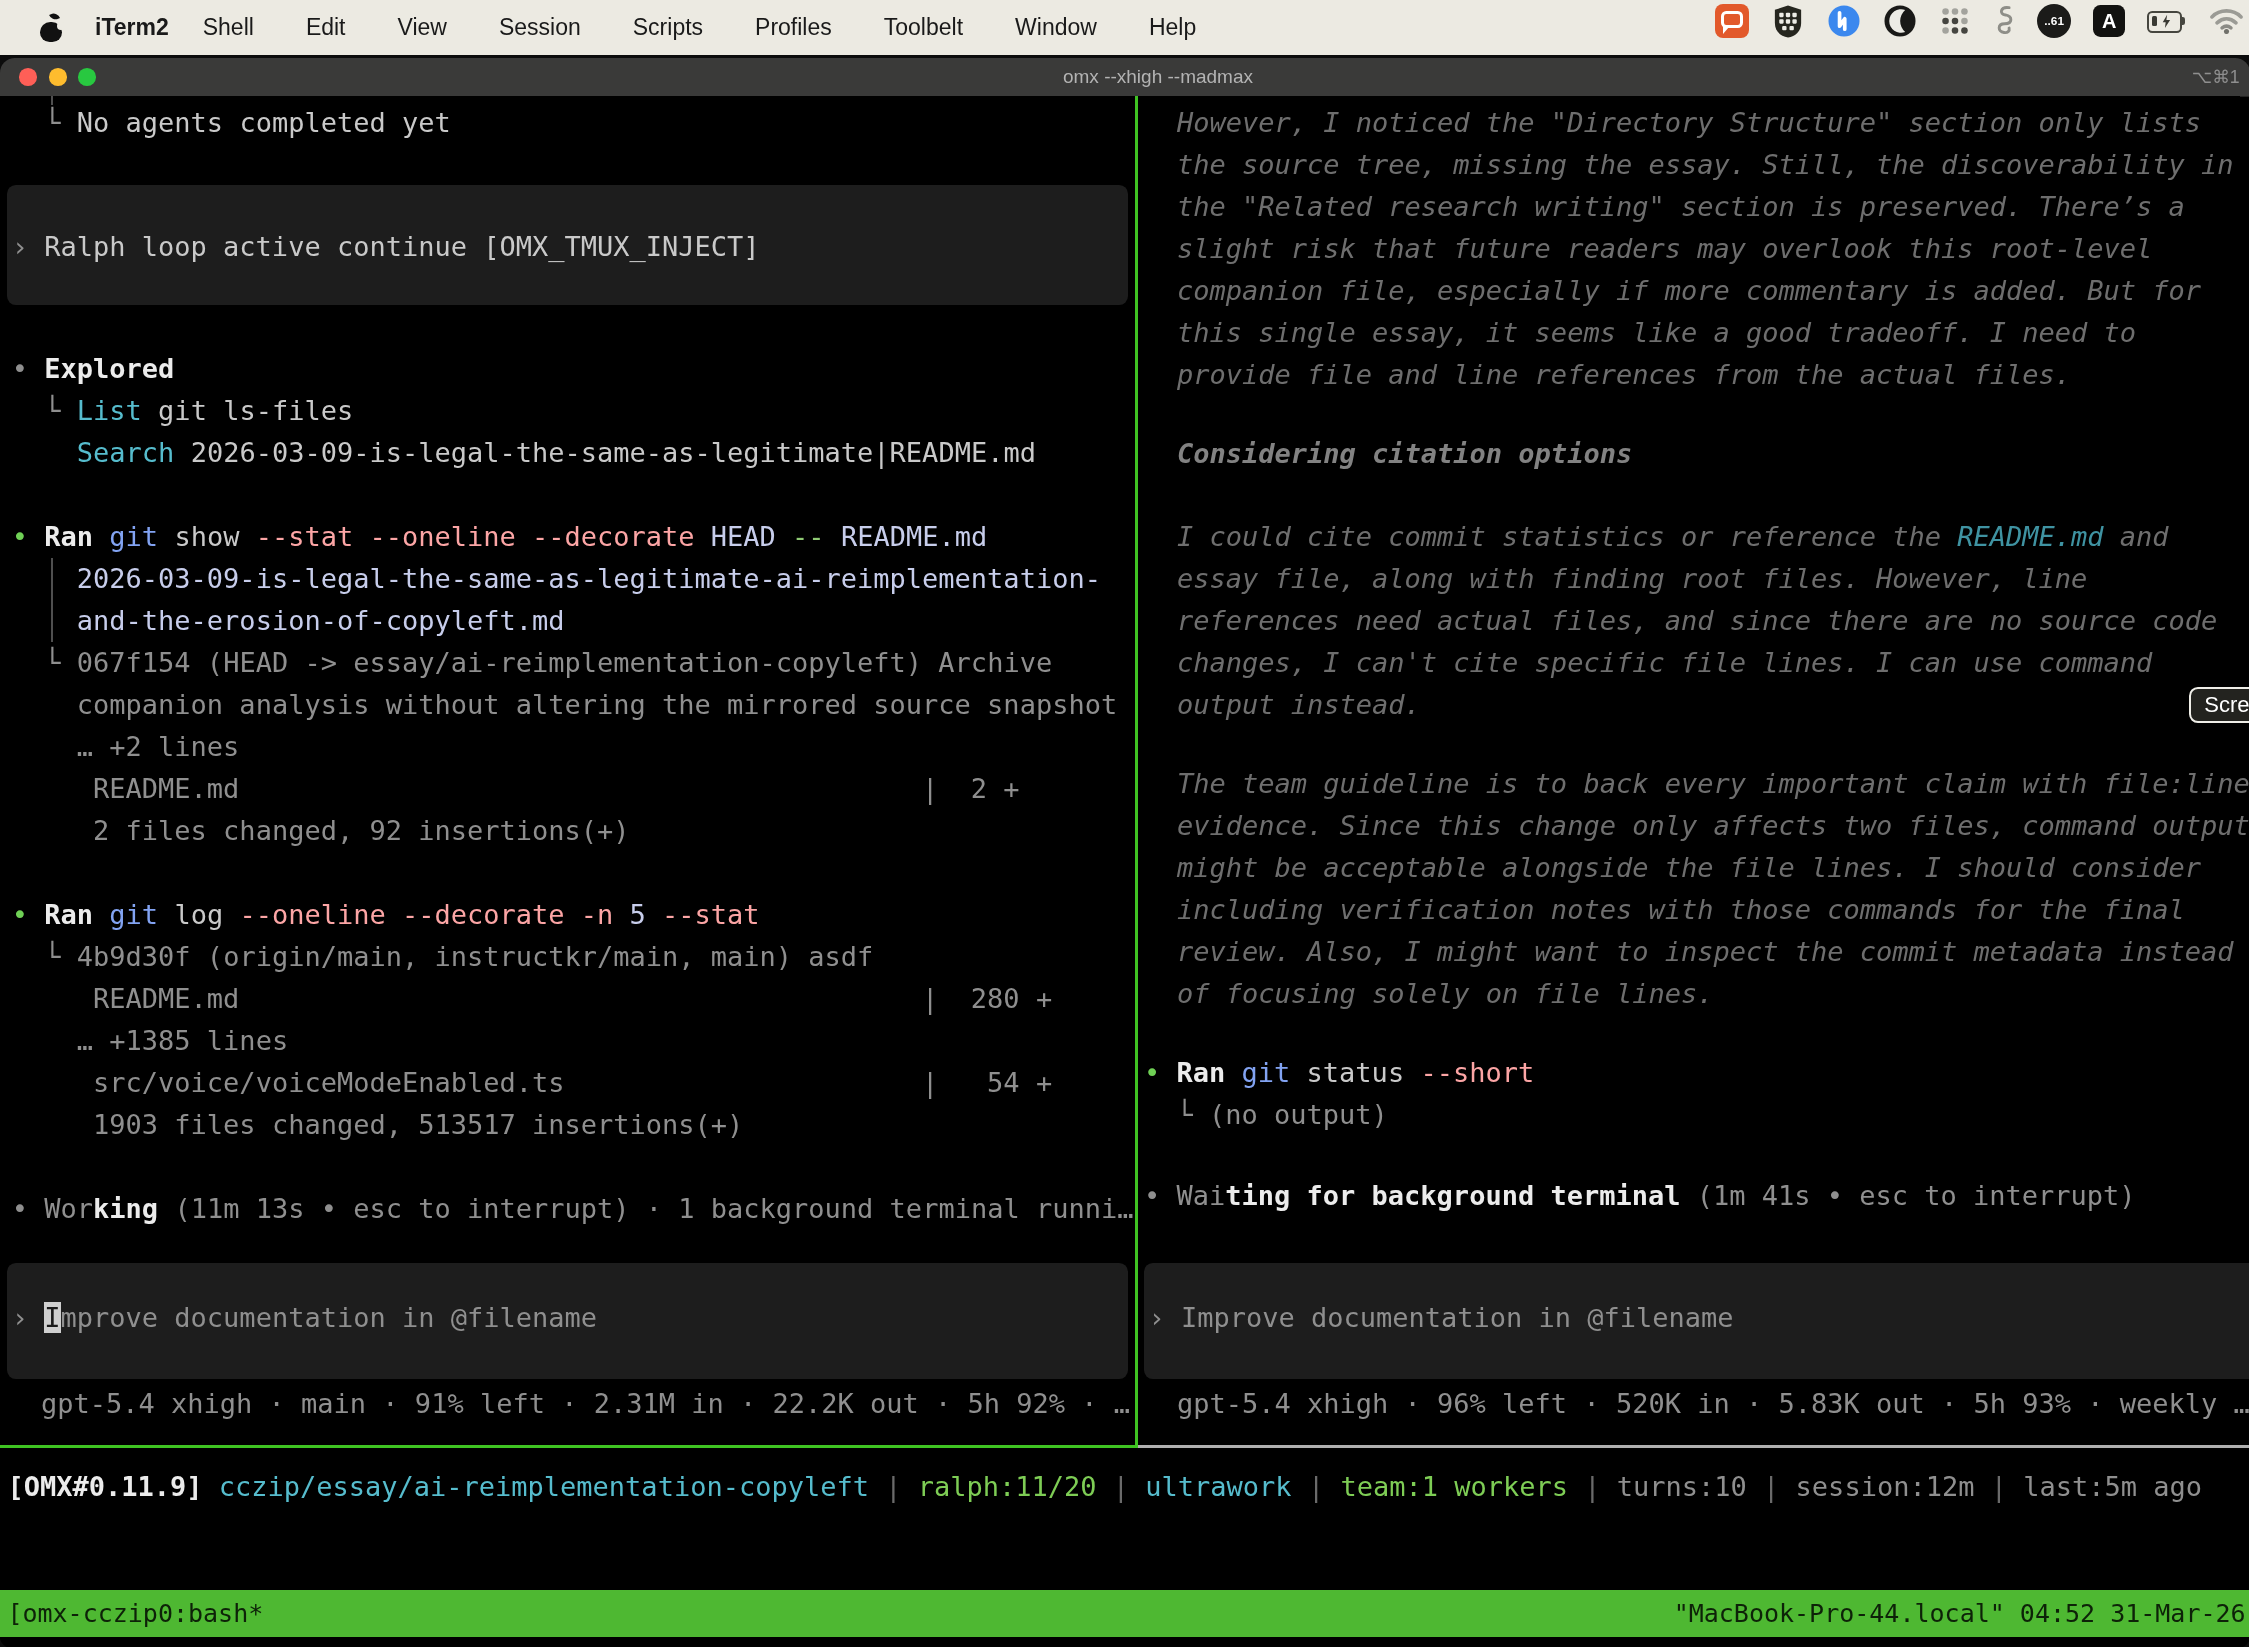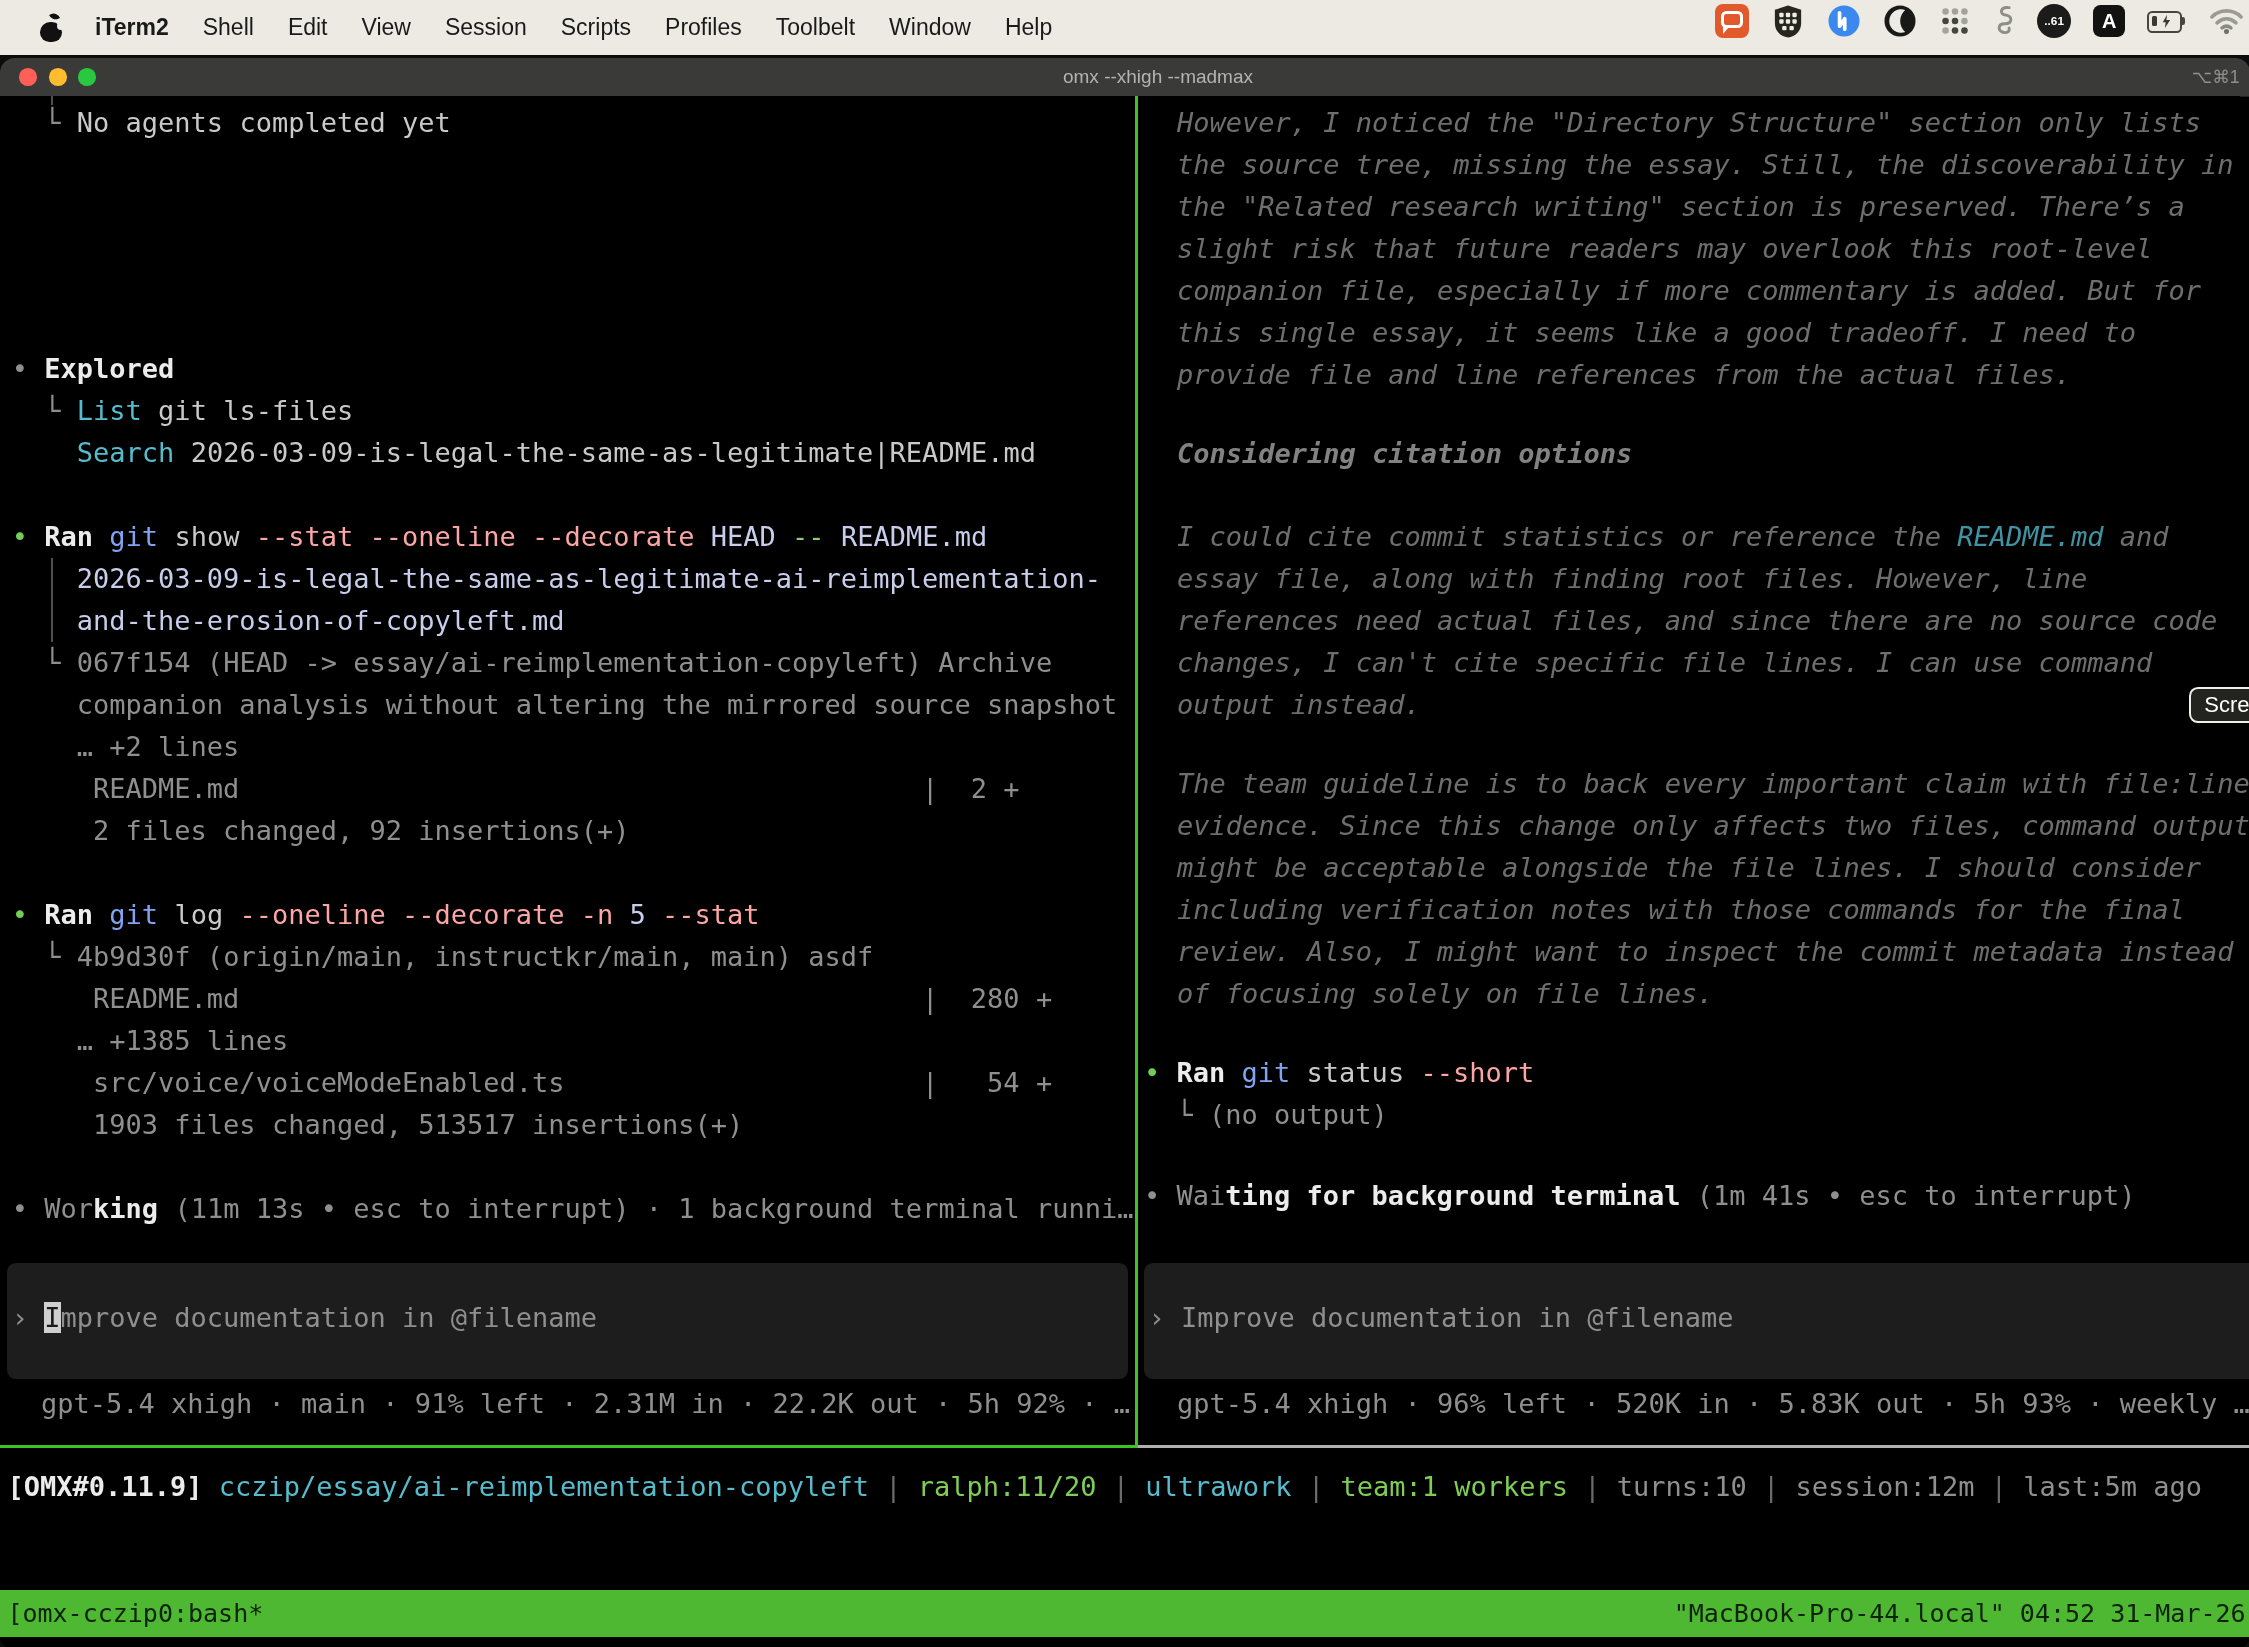--- a/index.html
+++ b/index.html
@@ -10,21 +10,21 @@
   .menubar{position:absolute;top:0;left:0;width:2250px;height:55px;background:#eceae2;
            display:flex;align-items:center;font-family:"Liberation Sans",sans-serif;
            font-size:23px;color:#1a1a1a;}
   .apple{position:relative;width:25px;height:29.5px;margin-left:38px;margin-right:32px;flex:0 0 auto;}
   .apple .abody{position:absolute;bottom:0;left:1.5px;width:22px;height:20.7px;background:#111;
                 border-radius:10.3px 10.3px 9.6px 9.6px;}
   .apple .abite{position:absolute;right:-2.2px;top:9.6px;width:8px;height:8px;background:#eceae2;border-radius:50%;}
   .apple .aleaf{position:absolute;top:0;left:11.8px;width:8.9px;height:6.6px;background:#111;
                 border-radius:0 8.9px 0 8.9px;transform:rotate(-22deg);}
   .appname{font-weight:bold;margin-right:34px;}
-  .mitems{display:flex;gap:34px;}
+  .mitems{display:flex;gap:52px;}
   .mitem{cursor:default;}
   .mstatus{position:absolute;right:5.9px;top:0;height:42px;display:flex;align-items:center;gap:22px;}
   .mic{flex:0 0 auto;}
   .ic-msg{position:relative;width:34px;height:34px;background:#e2592b;border-radius:8px;}
   .ic-msg .bub{position:absolute;left:5.9px;top:6.6px;width:16px;height:11.8px;border:3px solid #fff;border-radius:5.2px;}
   .ic-msg .tail{position:absolute;left:7.4px;top:23px;width:0;height:0;
                 border-left:6.6px solid #fff;border-bottom:7.4px solid transparent;}
   .ic-circle61{width:34px;height:34px;border-radius:50%;background:#1b1b19;color:#fff;
                display:flex;align-items:center;justify-content:center;font-size:11.8px;font-weight:bold;}
   .ic-a{width:32px;height:32px;border-radius:7.4px;background:#121210;color:#fff;
@@ -184,20 +184,25 @@
 
     <div class="divider"></div>
     <div class="hborder-l"></div>
     <div class="hborder-r"></div>
 
     <div class="vline" style="left:51px;top:0;height:8.9px;"></div>
     <div class="block" style="top:5.9px;left:11.8px;">
         <div class="tline"><span class="c-out">  └ </span><span class="c-txt">No agents completed yet</span></div>
       </div>
 
+    <div class="pbox" style="top:89px;left:7.4px;width:1121px;height:120px;">
+      <div class="block" style="top:41px;left:4.4px;">
+          <div class="tline"><span class="c-out">› </span><span class="c-txt">Ralph loop active continue [OMX_TMUX_INJECT]</span></div>
+        </div>
+    </div>
 
     <div class="block" style="top:252px;left:11.8px;">
         <div class="tline"><span class="c-bullgray">• </span><span class="c-bold">Explored</span></div>
         <div class="tline"><span class="c-out">  └ </span><span class="c-cyan">List</span><span class="c-txt"> git ls-files</span></div>
         <div class="tline"><span class="c-out">    </span><span class="c-cyan">Search</span><span class="c-txt"> 2026-03-09-is-legal-the-same-as-legitimate|README.md</span></div>
       </div>
 
     <div class="vline" style="left:51px;top:462px;height:84px;"></div>
     <div class="block" style="top:420px;left:11.8px;">
         <div class="tline"><span class="c-bullgreen">• </span><span class="c-bold">Ran</span><span class="c-txt"> </span><span class="c-git">git</span><span class="c-txt"> show</span><span class="c-flag"> --stat --oneline --decorate</span><span class="c-arg"> HEAD</span><span class="c-green"> --</span><span class="c-arg"> README.md</span></div>

